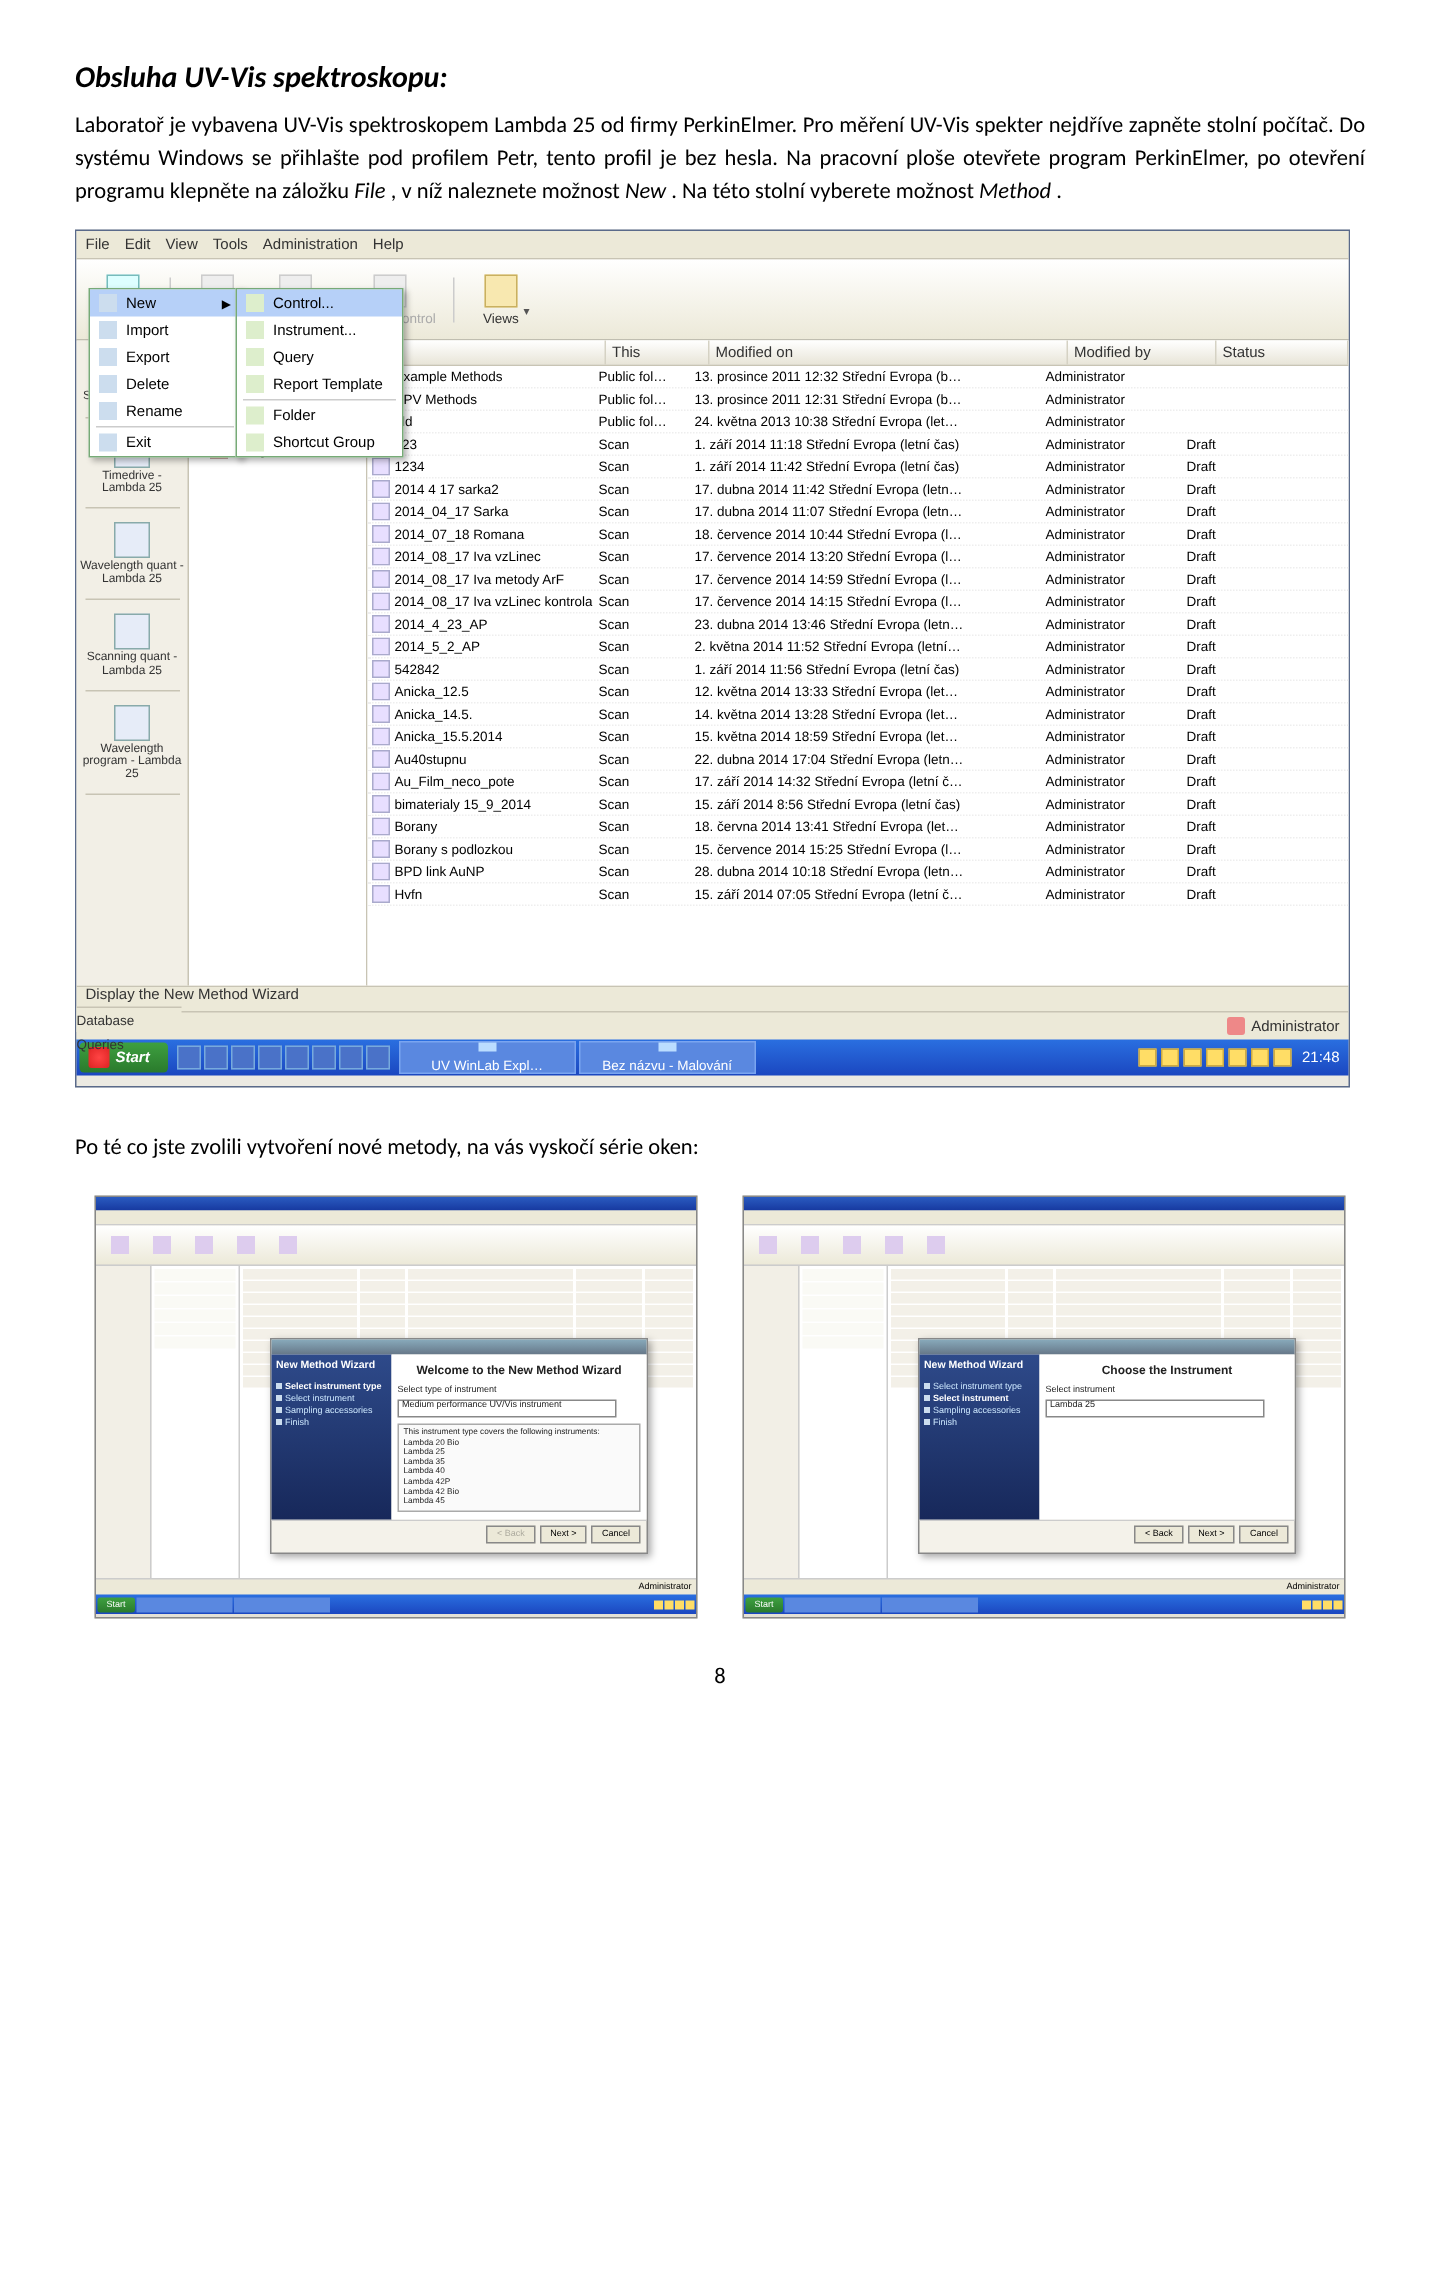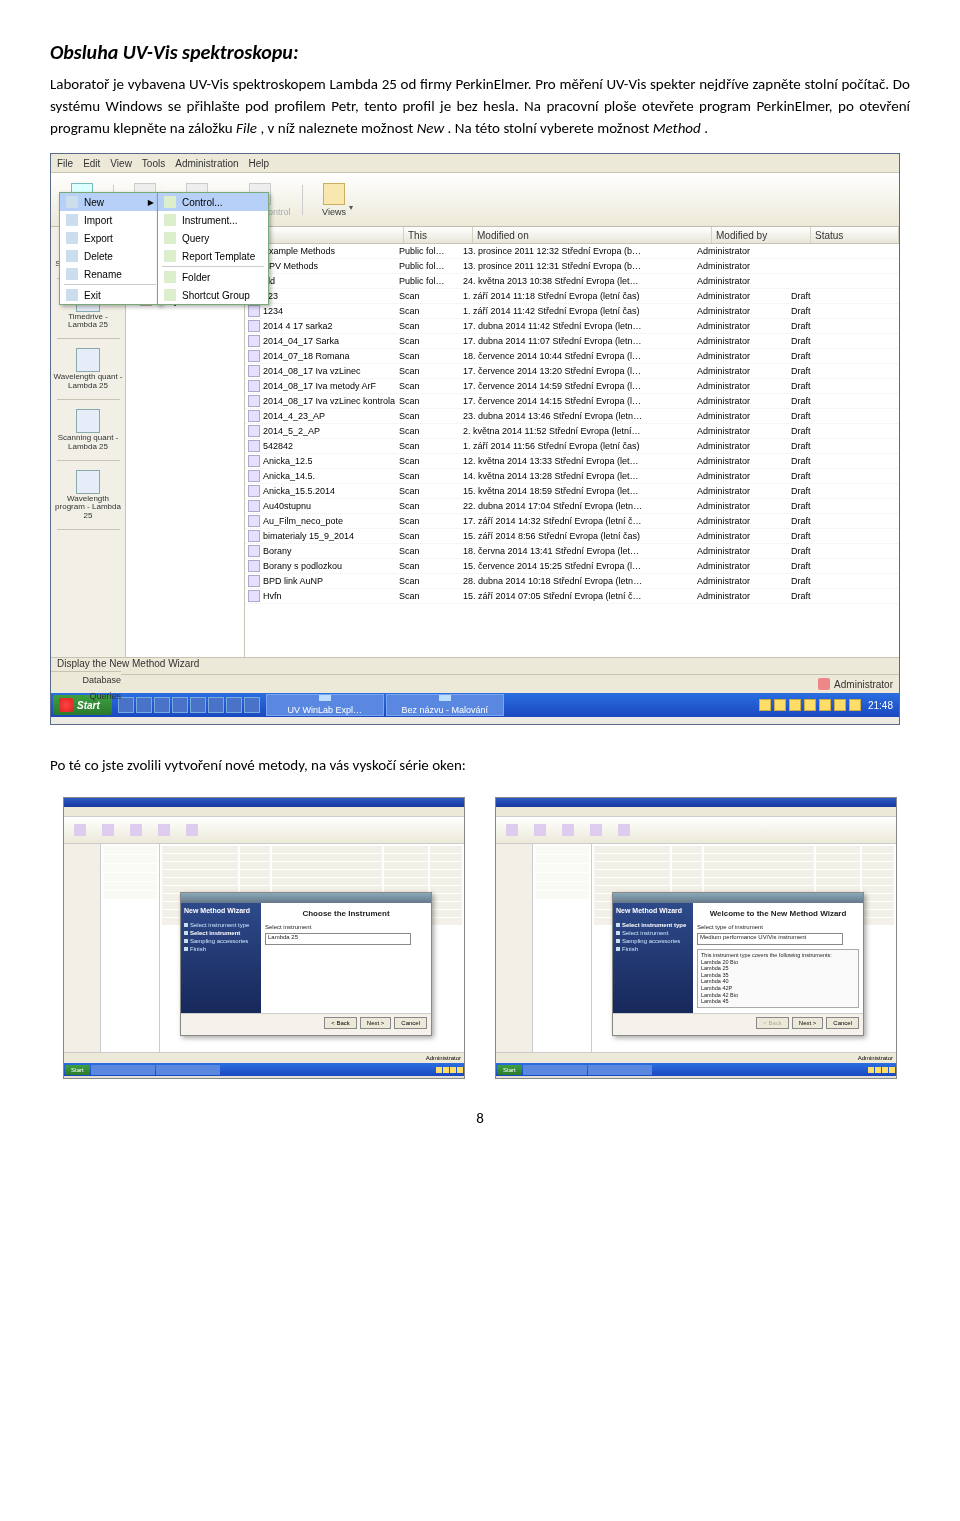--- a/index.html
+++ b/index.html
@@ -116,21 +116,21 @@
   .tbody .tr .ti.folder{background:#f5d87a;border-color:#caa;}
   .tbody .tr .ti.scan{background:#e8dfff;border-color:#aac;}
   .tbody .c-name{width:150px;display:flex;align-items:center;overflow:hidden;white-space:nowrap;}
   .tbody .c-type{width:60px;padding-left:4px;} .tbody .c-mod{width:230px;padding-left:4px;white-space:nowrap;overflow:hidden;} .tbody .c-by{width:90px;padding-left:4px;} .tbody .c-st{flex:1;padding-left:4px;}
 
   .status-strip{ height:18px; background:#ece9d8; border-top:1px solid #c8c4b4; display:flex; align-items:center; padding:0 6px; font-size:10px; color:#333;}
   .status-strip .primary{flex:1;}
   .status-strip .admin{display:flex;align-items:center;gap:4px;}
   .status-strip .admin .ai{width:12px;height:12px;background:#e88;border-radius:2px;}
 
-  .dbq{position:absolute;left:0;bottom:36px;width:70px;height:16px;text-align:right;font-size:9px;color:#333;border-top:1px solid #c8c4b4;background:#ece9d8;line-height:16px;}
+  .dbq{position:absolute;left:0;bottom:36px;width:70px;height:16px;text-align:left;font-size:9px;color:#333;border-top:1px solid #c8c4b4;background:#ece9d8;line-height:16px;}
   .hint{ height:16px;padding:0 6px;font-size:10px;color:#333;background:#ece9d8;border-top:1px solid #c8c4b4;}
 
   .taskbar{ height:24px; background:linear-gradient(#2a6fe0,#1b47c0); display:flex; align-items:center; padding:0 2px; font-size:10px; gap:2px;}
   .startbtn{ height:20px; padding:0 12px 0 6px; background:linear-gradient(#3ea040,#2a7a2c); color:#fff; font-weight:bold; border-radius:3px; display:flex; align-items:center; gap:4px; font-style:italic;}
   .startbtn .sic{width:14px;height:14px;background:radial-gradient(#f44,#d22);border-radius:2px;}
   .ql{display:flex;gap:2px;margin:0 4px;}
   .ql span{width:14px;height:14px;background:#4a72c8;border:1px solid #7ad;}
   .taskbtn{height:20px;padding:0 8px;background:#5a88e0;color:#fff;display:flex;align-items:center;gap:4px;border:1px solid #7aa5f0;min-width:100px;font-size:9px;flex-direction:column;}
   .taskbtn .ti2{width:12px;height:12px;background:#bdf;}
   .tray{margin-left:auto;display:flex;align-items:center;gap:3px;padding:0 4px;justify-content:flex-end;}
@@ -669,164 +669,20 @@
       <div class="tb-left"></div>
       <div class="tb-tree">
         <div class="r"></div>
           <div class="r"></div>
           <div class="r"></div>
           <div class="r"></div>
           <div class="r"></div>
           <div class="r"></div>
       </div>
       <div class="tb-main">
-        <div class="rows" id="thumbrows2">
-            <div class="row">
-              <span class="a"></span>
-              <span class="b"></span>
-              <span class="c"></span>
-              <span class="d"></span>
-              <span class="e"></span>
-            </div>
-            <div class="row">
-              <span class="a"></span>
-              <span class="b"></span>
-              <span class="c"></span>
-              <span class="d"></span>
-              <span class="e"></span>
-            </div>
-            <div class="row">
-              <span class="a"></span>
-              <span class="b"></span>
-              <span class="c"></span>
-              <span class="d"></span>
-              <span class="e"></span>
-            </div>
-            <div class="row">
-              <span class="a"></span>
-              <span class="b"></span>
-              <span class="c"></span>
-              <span class="d"></span>
-              <span class="e"></span>
-            </div>
-            <div class="row">
-              <span class="a"></span>
-              <span class="b"></span>
-              <span class="c"></span>
-              <span class="d"></span>
-              <span class="e"></span>
-            </div>
-            <div class="row">
-              <span class="a"></span>
-              <span class="b"></span>
-              <span class="c"></span>
-              <span class="d"></span>
-              <span class="e"></span>
-            </div>
-            <div class="row">
-              <span class="a"></span>
-              <span class="b"></span>
-              <span class="c"></span>
-              <span class="d"></span>
-              <span class="e"></span>
-            </div>
-            <div class="row">
-              <span class="a"></span>
-              <span class="b"></span>
-              <span class="c"></span>
-              <span class="d"></span>
-              <span class="e"></span>
-            </div>
-            <div class="row">
-              <span class="a"></span>
-              <span class="b"></span>
-              <span class="c"></span>
-              <span class="d"></span>
-              <span class="e"></span>
-            </div>
-            <div class="row">
-              <span class="a"></span>
-              <span class="b"></span>
-              <span class="c"></span>
-              <span class="d"></span>
-              <span class="e"></span>
-            </div>
-          </div>
-        <div class="wizard">
-          <div class="whead"></div>
-          <div class="wbody">
-            <div class="wside">
-              <div class="wtitle">New Method Wizard</div>
-              <div class="step"><span class="b"></span><span>Select instrument type</span></div>
-              <div class="step cur"><span class="b"></span><span>Select instrument</span></div>
-              <div class="step"><span class="b"></span><span>Sampling accessories</span></div>
-              <div class="step"><span class="b"></span><span>Finish</span></div>
-            </div>
-            <div class="wmain">
-              <div class="big">Choose the Instrument</div>
-              <div class="lbl">Select instrument</div>
-              <div class="sel">Lambda 25</div>
-            </div>
-          </div>
-          <div class="wfoot">
-            <button>&lt; Back</button>
-            <button>Next &gt;</button>
-            <button>Cancel</button>
-          </div>
-        </div>
-      </div>
-    </div>
-    <div class="status">
-        <span class="sp"></span>
-        <span>Administrator</span>
-      </div>
-    <div class="tb-task">
-      <div class="st">Start</div>
-      <div class="bt"></div>
-      <div class="bt"></div>
-      <div class="tr2">
-          <span></span>
-          <span></span>
-          <span></span>
-          <span></span>
-        </div>
-    </div>
-  </div>
-
-  <div class="thumb">
-    <div class="tb-title"></div>
-    <div class="tb-menu"></div>
-    <div class="tb-tool">
-      <div class="tb">
-          <span class="i"></span>
-        </div>
-      <div class="tb">
-          <span class="i"></span>
-        </div>
-      <div class="tb">
-          <span class="i"></span>
-        </div>
-      <div class="tb">
-          <span class="i"></span>
-        </div>
-      <div class="tb">
-          <span class="i"></span>
-        </div>
-    </div>
-    <div class="tb-body">
-      <div class="tb-left"></div>
-      <div class="tb-tree">
-        <div class="r"></div>
-          <div class="r"></div>
-          <div class="r"></div>
-          <div class="r"></div>
-          <div class="r"></div>
-          <div class="r"></div>
-      </div>
-      <div class="tb-main">
         <div class="rows" id="thumbrows1">
             <div class="row">
               <span class="a"></span>
               <span class="b"></span>
               <span class="c"></span>
               <span class="d"></span>
               <span class="e"></span>
             </div>
             <div class="row">
               <span class="a"></span>
@@ -938,15 +794,159 @@
       <div class="bt"></div>
       <div class="tr2">
           <span></span>
           <span></span>
           <span></span>
           <span></span>
         </div>
     </div>
   </div>
 
+  <div class="thumb">
+    <div class="tb-title"></div>
+    <div class="tb-menu"></div>
+    <div class="tb-tool">
+      <div class="tb">
+          <span class="i"></span>
+        </div>
+      <div class="tb">
+          <span class="i"></span>
+        </div>
+      <div class="tb">
+          <span class="i"></span>
+        </div>
+      <div class="tb">
+          <span class="i"></span>
+        </div>
+      <div class="tb">
+          <span class="i"></span>
+        </div>
+    </div>
+    <div class="tb-body">
+      <div class="tb-left"></div>
+      <div class="tb-tree">
+        <div class="r"></div>
+          <div class="r"></div>
+          <div class="r"></div>
+          <div class="r"></div>
+          <div class="r"></div>
+          <div class="r"></div>
+      </div>
+      <div class="tb-main">
+        <div class="rows" id="thumbrows2">
+            <div class="row">
+              <span class="a"></span>
+              <span class="b"></span>
+              <span class="c"></span>
+              <span class="d"></span>
+              <span class="e"></span>
+            </div>
+            <div class="row">
+              <span class="a"></span>
+              <span class="b"></span>
+              <span class="c"></span>
+              <span class="d"></span>
+              <span class="e"></span>
+            </div>
+            <div class="row">
+              <span class="a"></span>
+              <span class="b"></span>
+              <span class="c"></span>
+              <span class="d"></span>
+              <span class="e"></span>
+            </div>
+            <div class="row">
+              <span class="a"></span>
+              <span class="b"></span>
+              <span class="c"></span>
+              <span class="d"></span>
+              <span class="e"></span>
+            </div>
+            <div class="row">
+              <span class="a"></span>
+              <span class="b"></span>
+              <span class="c"></span>
+              <span class="d"></span>
+              <span class="e"></span>
+            </div>
+            <div class="row">
+              <span class="a"></span>
+              <span class="b"></span>
+              <span class="c"></span>
+              <span class="d"></span>
+              <span class="e"></span>
+            </div>
+            <div class="row">
+              <span class="a"></span>
+              <span class="b"></span>
+              <span class="c"></span>
+              <span class="d"></span>
+              <span class="e"></span>
+            </div>
+            <div class="row">
+              <span class="a"></span>
+              <span class="b"></span>
+              <span class="c"></span>
+              <span class="d"></span>
+              <span class="e"></span>
+            </div>
+            <div class="row">
+              <span class="a"></span>
+              <span class="b"></span>
+              <span class="c"></span>
+              <span class="d"></span>
+              <span class="e"></span>
+            </div>
+            <div class="row">
+              <span class="a"></span>
+              <span class="b"></span>
+              <span class="c"></span>
+              <span class="d"></span>
+              <span class="e"></span>
+            </div>
+          </div>
+        <div class="wizard">
+          <div class="whead"></div>
+          <div class="wbody">
+            <div class="wside">
+              <div class="wtitle">New Method Wizard</div>
+              <div class="step"><span class="b"></span><span>Select instrument type</span></div>
+              <div class="step cur"><span class="b"></span><span>Select instrument</span></div>
+              <div class="step"><span class="b"></span><span>Sampling accessories</span></div>
+              <div class="step"><span class="b"></span><span>Finish</span></div>
+            </div>
+            <div class="wmain">
+              <div class="big">Choose the Instrument</div>
+              <div class="lbl">Select instrument</div>
+              <div class="sel">Lambda 25</div>
+            </div>
+          </div>
+          <div class="wfoot">
+            <button>&lt; Back</button>
+            <button>Next &gt;</button>
+            <button>Cancel</button>
+          </div>
+        </div>
+      </div>
+    </div>
+    <div class="status">
+        <span class="sp"></span>
+        <span>Administrator</span>
+      </div>
+    <div class="tb-task">
+      <div class="st">Start</div>
+      <div class="bt"></div>
+      <div class="bt"></div>
+      <div class="tr2">
+          <span></span>
+          <span></span>
+          <span></span>
+          <span></span>
+        </div>
+    </div>
+  </div>
+
 </div>
 
 <div class="page-num">8</div>
 
 </body></html>

